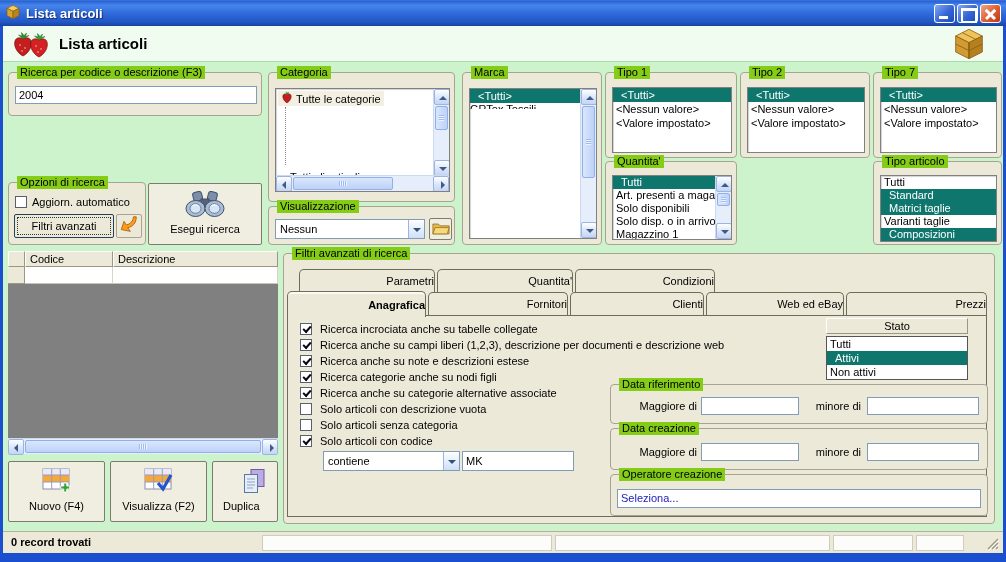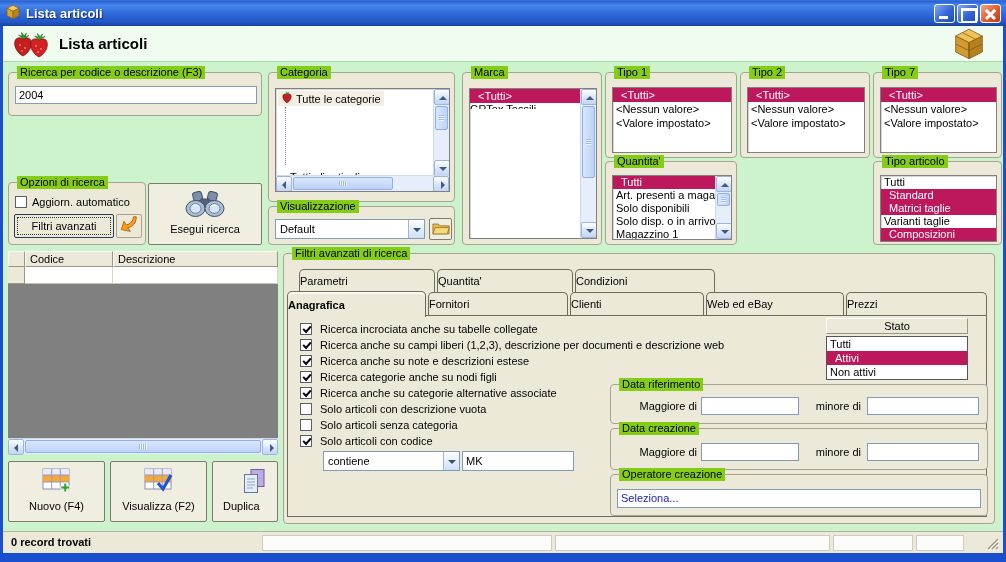--- a/index.html
+++ b/index.html
@@ -40,21 +40,21 @@
   .txt { position:absolute; height:18px; background:#fff; border:1px solid #7f9db9; padding:1px 3px; font:inherit; }
   .combo { position:absolute; height:20px; background:#fff; border:1px solid #7f9db9; display:flex; align-items:center; padding-left:4px; }
   .carr { margin-left:auto; width:16px; height:100%; position:relative; border-left:1px solid #9cb4e4; border-radius:0 1px 1px 0;
     background:linear-gradient(180deg,#fdfeff,#d0dff8); }
   .carr::after { content:""; position:absolute; left:4px; top:8px; border:4px solid transparent; border-top-color:#33507c; }
 
   
   .lb { position:absolute; background:#fff; border:1px solid #808080; box-shadow:inset 1px 1px 1px rgba(0,0,0,.18); overflow:hidden; }
   .li { height:14px; line-height:14px; padding:0 3px; white-space:nowrap; overflow:hidden; }
   .li.s13 { height:13px; line-height:13px; }
-  .li.sel { background:#be185d; color:#fff;padding-left:8px; }
+  .li.sel { background:#0f766e; color:#fff;padding-left:8px; }
   .clipitem { overflow:hidden; position:relative; }
 
   
   .vsb { position:absolute; right:0; top:0; width:16px; background:#e7eefb; border-left:1px solid #cdd9ee; }
   .hsb { position:absolute; left:0; bottom:0; height:16px; background:#e7eefb; border-top:1px solid #cdd9ee; }
   .sbtn { position:absolute; width:16px; height:16px; border:1px solid #9cb4e4; border-radius:2px;
     background:linear-gradient(180deg,#fdfeff,#d7e3f9 60%,#c4d5f5); }
   .sbtn.up::after   { content:""; position:absolute; left:4px; top:6px;  border:4px solid transparent; border-bottom-color:#3d5a88; border-top:0; }
   .sbtn.down::after { content:""; position:absolute; left:4px; top:6px;  border:4px solid transparent; border-top-color:#3d5a88; border-bottom:0; }
   .sbtn.left::after { content:""; position:absolute; left:5px; top:4px;  border:4px solid transparent; border-right-color:#3d5a88; border-left:0; }
@@ -90,21 +90,21 @@
 
   
   .thc { position:absolute; height:16px; background:#ece9d8; border-top:1px solid #fff; border-left:1px solid #fff;
     border-right:1px solid #9a9786; border-bottom:1px solid #9a9786; padding:1px 4px; overflow:hidden; }
   .trow-hdrcell { position:absolute; background:#ece9d8; border-right:1px solid #9a9786; border-bottom:1px solid #9a9786; }
   .tcell { position:absolute; background:#fff; border-right:1px solid #d8d5c8; border-bottom:1px solid #c8c5b8; }
   .graybody { position:absolute; background:#808080; }
 
   
   .tab { position:absolute; height:23px; background:#ece9d8; border:1px solid #6e6d5c; border-bottom:none; border-radius:5px 5px 0 0;
-    display:flex; align-items:center; justify-content:flex-start; z-index:3; }
+    display:flex; align-items:center; justify-content:flex-end; z-index:3; }
   .tab.front { z-index:4; }
   .tab.active { height:26px; font-weight:bold; z-index:6; background:#ece9d8; box-shadow:inset 0 2px 0 #fbf9f0; }
   .tabpage { position:absolute; background:#ece9d8; border:1px solid #6e6d5c; z-index:5; }
 
   
   .statohdr { position:absolute; height:16px; background:#ece9d8; border:1px solid #9a9786; border-top-color:#fff; border-left-color:#fff;
     display:flex; align-items:center; justify-content:center; }
   .statolist { position:absolute; background:#fff; border:1px solid #555; overflow:hidden; }
 
   
@@ -230,21 +230,21 @@
         <div class="sbtn left" style="left:0;top:0"></div>
         <div class="hthumb" style="left:17px;width:100px"></div>
         <div class="sbtn rightg" style="right:0;top:0"></div>
       </div>
     </div>
   </div>
 
   <div class="gb" style="left:268px;top:206px;width:187px;height:39px">
     <span class="lg">Visualizzazione</span>
     <div class="combo" style="left:6px;top:12px;width:150px">
-      <span>Default</span>
+      <span>Nessun</span>
       <span class="carr"></span>
     </div>
     <div class="smallbtn" style="left:160px;top:11px;width:23px;height:22px">
       <span>
         <svg width="18" height="15" viewBox="0 0 20 16">
             <path d="M1 3 L7 3 L9 5 L19 5 L19 14 L1 14 Z" fill="#e9b64d" stroke="#8a6914" stroke-width="0.8"></path>
             <path d="M3.5 7 L19 7 L17 14 L1 14 Z" fill="#f7d87c" stroke="#8a6914" stroke-width="0.8"></path>
           </svg>
       </span>
     </div>

